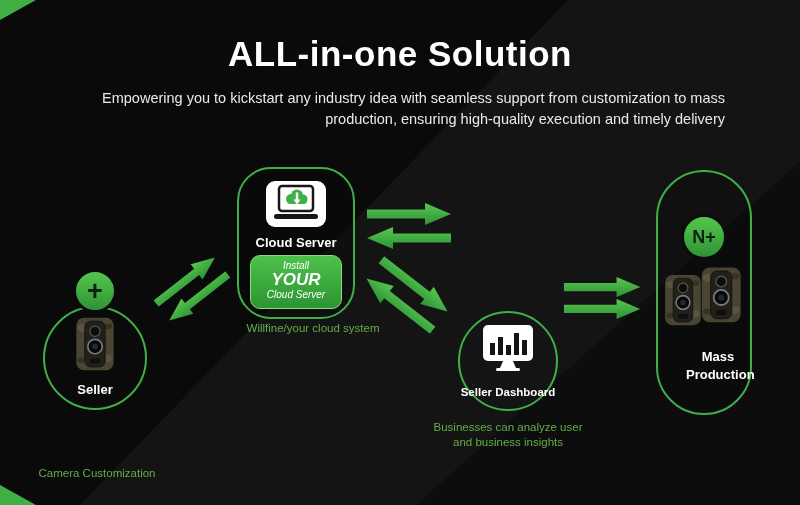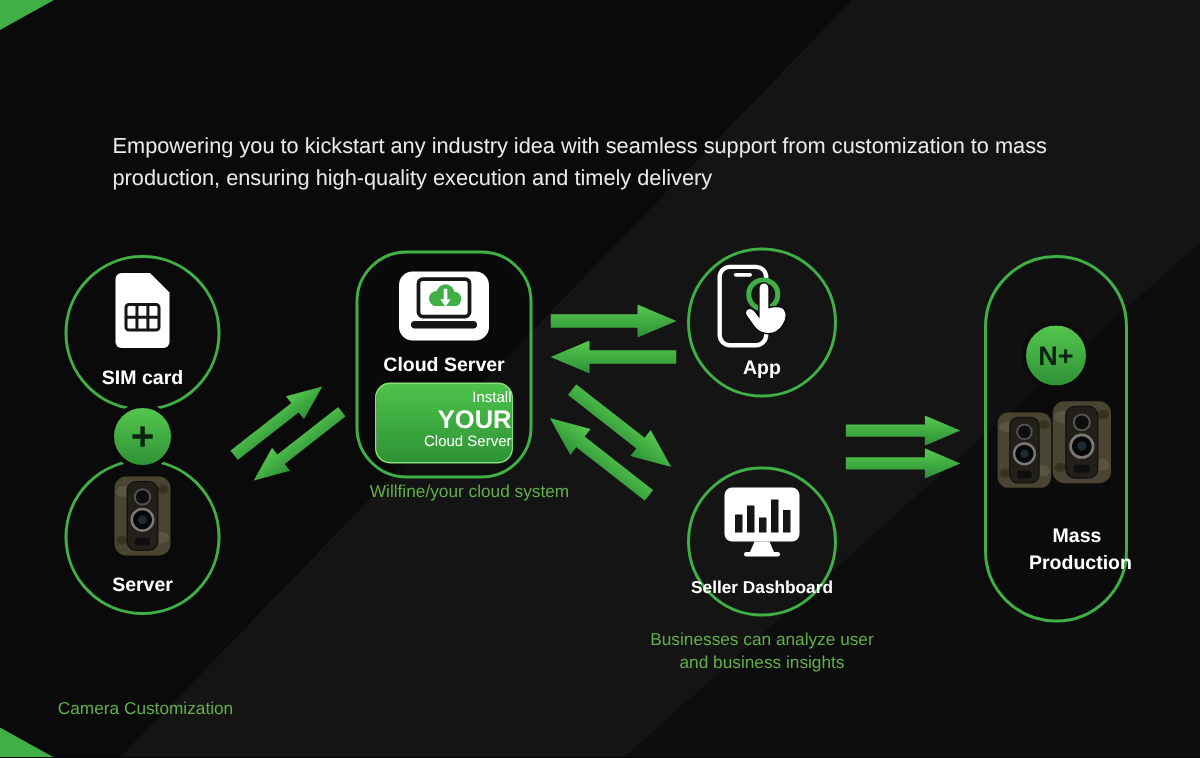--- a/index.html
+++ b/index.html
@@ -13,21 +13,21 @@
     clip-path:polygon(71% 0,100% 0,100% 100%,10% 100%);}
   .band2{position:absolute;inset:0;background:#0d0d0d;
     clip-path:polygon(100% 32%,100% 100%,52% 100%);}
   .corner-tl{position:absolute;top:0;left:0;width:36px;height:20px;background:#3faf46;
     clip-path:polygon(0 0,100% 0,0 100%);}
   .corner-bl{position:absolute;bottom:0;left:0;width:36px;height:20px;background:#3faf46;
     clip-path:polygon(0 0,0 100%,100% 100%);}
 
   .title{position:absolute;top:34px;left:0;right:0;text-align:center;
     color:#fff;font-size:35px;font-weight:800;letter-spacing:.5px;}
-  .subtitle{position:absolute;top:88px;left:75px;width:650px;text-align:left;
+  .subtitle{position:absolute;top:88px;left:75px;width:650px;text-align:right;
     color:#e9e9e9;font-size:14.5px;line-height:1.45;}
 
   .gcap{position:absolute;color:#62ae49;font-size:11.5px;line-height:1.3;text-align:center;}
   .wlabel{color:#fff;font-weight:bold;font-size:13px;text-align:center;}
 
   .circle{position:absolute;width:104px;height:104px;border:2px solid #3faf46;
     border-radius:50%;box-sizing:border-box;}
   .circle .icon{position:absolute;left:50%;transform:translateX(-50%);}
   .circle .clabel{position:absolute;left:0;right:0;}
 
@@ -36,21 +36,21 @@
     background:linear-gradient(180deg,#55c64d,#2f9336);
     display:flex;align-items:center;justify-content:center;
     color:#0b2310;font-size:27px;font-weight:800;z-index:4;}
 
   .cloud-card{position:absolute;left:237px;top:167px;width:118px;height:152px;
     box-sizing:border-box;border:2px solid #3faf46;border-radius:34px;background:rgba(8,8,8,.4);}
   .cloud-card .icon{position:absolute;left:50%;top:11px;transform:translateX(-50%);}
   .cloud-card .clabel{position:absolute;top:66px;left:0;right:0;}
   .install-btn{position:absolute;left:11px;top:86px;width:92px;height:54px;box-sizing:border-box;
     border-radius:10px;background:linear-gradient(180deg,#4dc24b,#2e9334);
-    border:1px solid #8ade77;color:#fff;text-align:right;}
+    border:1px solid #8ade77;color:#fff;text-align:center;font-style:italic;}
   .install-btn .l1{font-size:10px;margin-top:4px;}
   .install-btn .l2{font-size:17px;font-weight:800;line-height:1.05;}
   .install-btn .l3{font-size:10px;line-height:1.2;}
 
   .mass-pill{position:absolute;left:656px;top:170px;width:96px;height:245px;
     box-sizing:border-box;border:2px solid #3faf46;border-radius:48px;background:rgba(8,8,8,.35);}
   .n-badge{position:absolute;left:50%;top:42px;transform:translateX(-50%);
     width:46px;height:46px;box-sizing:border-box;border:3px solid #0c0c0c;border-radius:50%;
     background:linear-gradient(180deg,#55c64d,#2f9336);
     display:flex;align-items:center;justify-content:center;
@@ -89,41 +89,32 @@
         <ellipse cx="12" cy="52" rx="4.5" ry="3.5" fill="#38331f"></ellipse>
         <rect x="16" y="6" width="24" height="54" rx="7" fill="#23201a" stroke="#101010"></rect>
         <circle cx="28" cy="18" r="6" fill="#0d0d0d" stroke="#555" stroke-width="1.5"></circle>
         <circle cx="28" cy="36" r="8.5" fill="#070707" stroke="#7a7a7a" stroke-width="2"></circle>
         <circle cx="28" cy="36" r="3.5" fill="#1b2a33"></circle>
         <rect x="22" y="50" width="12" height="6" rx="2" fill="#0f0f0f"></rect>
       </symbol>
     </defs>
   </svg>
 
+  <div class="title">ALL-in-one Solution</div>
   <div class="subtitle">Empowering you to kickstart any industry idea with seamless support from customization to mass production, ensuring high-quality execution and timely delivery</div>
 
 
-  <div class="circle" style="left:43px;top:170px;">
-    <svg class="icon" style="top:10px;" width="38" height="50" viewBox="0 0 36 50">
-      <path d="M4 0 H23 L36 13 V46 a4 4 0 0 1 -4 4 H4 a4 4 0 0 1 -4 -4 V4 a4 4 0 0 1 4 -4 Z" fill="#fff"></path>
-      <rect x="7" y="21" width="22" height="17" rx="2" fill="none" stroke="#161616" stroke-width="2"></rect>
-      <line x1="14.3" y1="21" x2="14.3" y2="38" stroke="#161616" stroke-width="2"></line>
-      <line x1="21.6" y1="21" x2="21.6" y2="38" stroke="#161616" stroke-width="2"></line>
-      <line x1="7" y1="29.5" x2="29" y2="29.5" stroke="#161616" stroke-width="2"></line>
-    </svg>
-    <div class="clabel wlabel" style="bottom:13px;">SIM card</div>
-  </div>
 
   <div class="plus-badge">+</div>
 
   <div class="circle" style="left:43px;top:306px;">
     <svg class="icon" style="top:8px;" width="48" height="56" viewBox="0 0 56 66">
       <use href="#tcam"></use>
     </svg>
-    <div class="clabel wlabel" style="bottom:11px;">Server</div>
+    <div class="clabel wlabel" style="bottom:11px;">Seller</div>
   </div>
 
   <div class="gcap" style="left:5px;top:422px;width:184px;margin-top:44px;">Camera Customization</div>
 
   <svg class="arrows" style="left:152px;top:266px;transform:rotate(-38deg);" width="80" height="46" viewBox="0 0 90 46">
     <use href="#arrow-r" x="3" y="0" width="84" height="22"></use>
     <use href="#arrow-l" x="3" y="24" width="84" height="22"></use>
   </svg>
 
   <div class="cloud-card">
@@ -150,29 +141,20 @@
   <svg class="arrows" style="left:364px;top:203px;" width="90" height="46" viewBox="0 0 90 46">
     <use href="#arrow-r" x="3" y="0" width="84" height="22"></use>
     <use href="#arrow-l" x="3" y="24" width="84" height="22"></use>
   </svg>
 
   <svg class="arrows" style="left:362px;top:272px;transform:rotate(38deg);" width="90" height="46" viewBox="0 0 90 46">
     <use href="#arrow-r" x="3" y="0" width="84" height="22"></use>
     <use href="#arrow-l" x="3" y="24" width="84" height="22"></use>
   </svg>
 
-  <div class="circle" style="left:458px;top:165px;width:100px;height:100px;">
-    <svg class="icon" style="top:7px;left:46%;" width="60" height="62" viewBox="0 0 62 62">
-      <rect x="6" y="3" width="32" height="54" rx="7" fill="none" stroke="#fff" stroke-width="3"></rect>
-      <line x1="17" y1="8.5" x2="27" y2="8.5" stroke="#fff" stroke-width="2.5" stroke-linecap="round"></line>
-      <circle cx="36" cy="22" r="10" fill="none" stroke="#3faf46" stroke-width="3.5"></circle>
-      <path d="M33 24 v-6.5 c0-2 1.6-3.5 3.5-3.5 s3.5 1.5 3.5 3.5 V31 c2.8-.8 8.6-1.4 10.6 1.4 2 2.9 1 7.4-.9 10.6 -2.3 3.9-6.6 6.3-11.2 6 -3.8-.3-7-2.2-9.2-5.3 l-5-7 c-1.2-1.8-.7-3.8 1-4.7 1.7-.9 3.6-.2 4.9 1.5 l2.8 3.6 Z" fill="#fff" stroke="#0a0a0a" stroke-width="1"></path>
-    </svg>
-    <div class="clabel wlabel" style="bottom:11px;">App</div>
-  </div>
 
   <div class="circle" style="left:458px;top:311px;width:100px;height:100px;">
     <svg class="icon" style="top:10px;" width="56" height="50" viewBox="0 0 56 50">
       <rect x="3" y="2" width="50" height="36" rx="5" fill="#fff"></rect>
       <rect x="10" y="20" width="5" height="12" fill="#151515"></rect>
       <rect x="18" y="14" width="5" height="18" fill="#151515"></rect>
       <rect x="26" y="22" width="5" height="10" fill="#151515"></rect>
       <rect x="34" y="10" width="5" height="22" fill="#151515"></rect>
       <rect x="42" y="17" width="5" height="15" fill="#151515"></rect>
       <path d="M23 38 h10 l3 7 h-16 Z" fill="#fff"></path>

